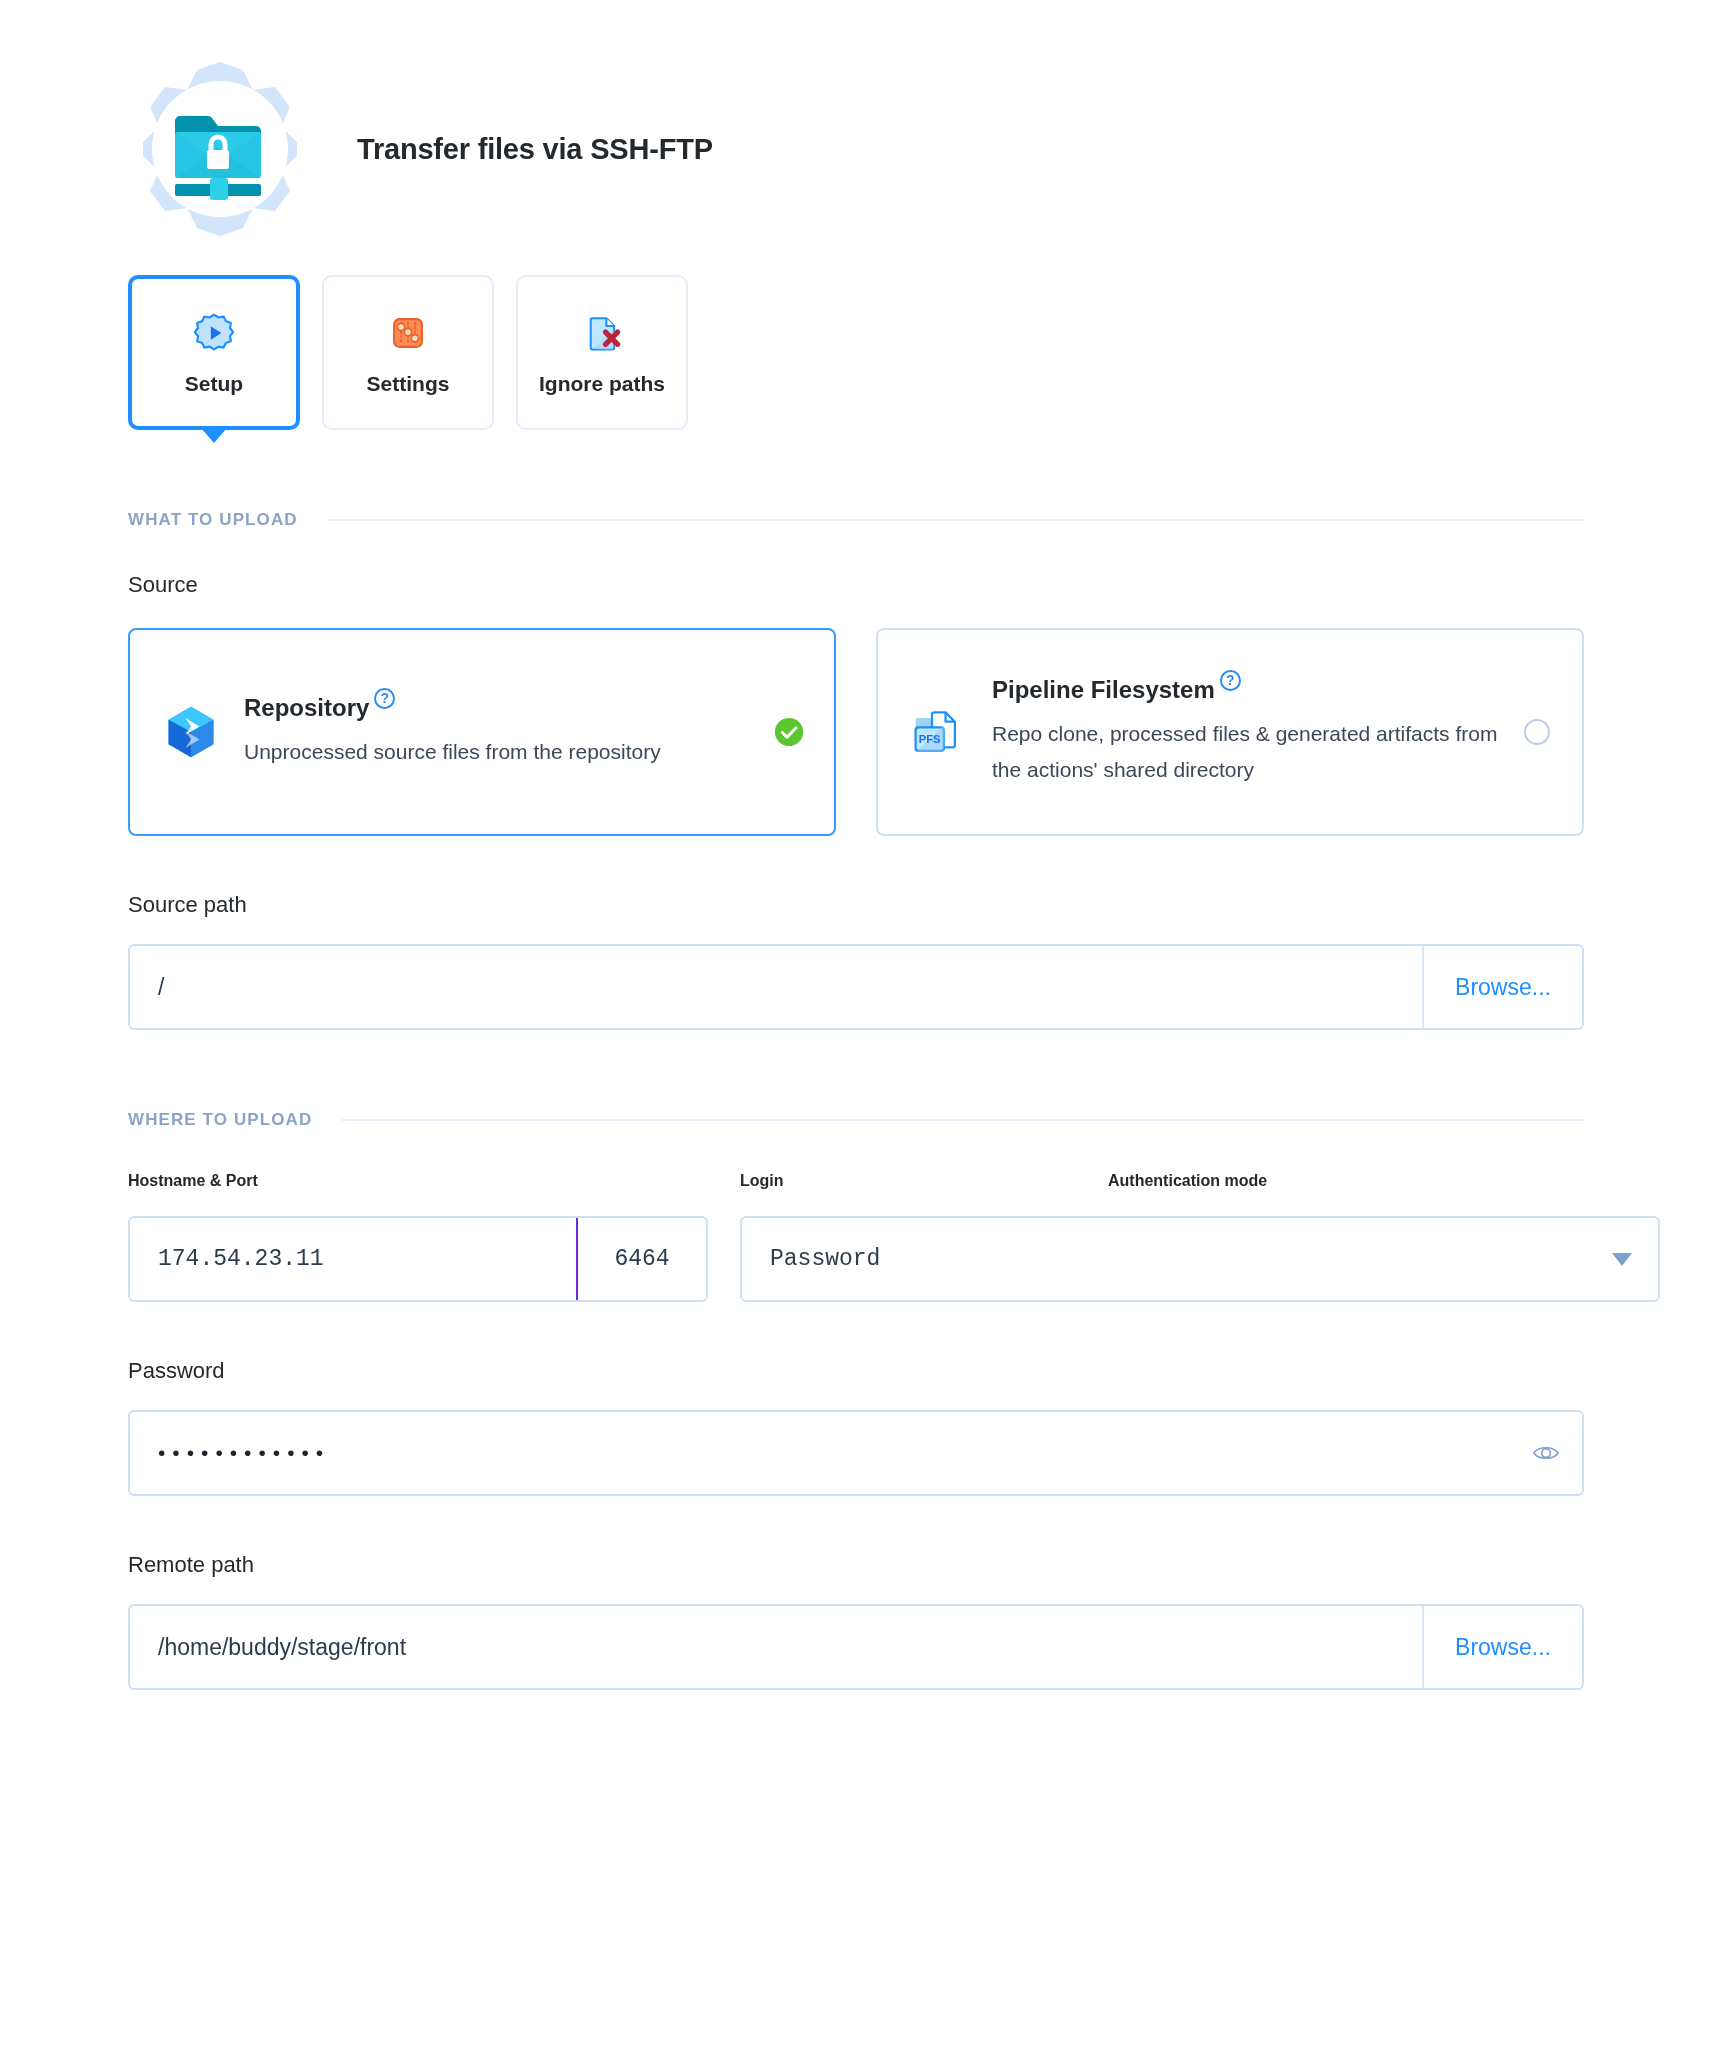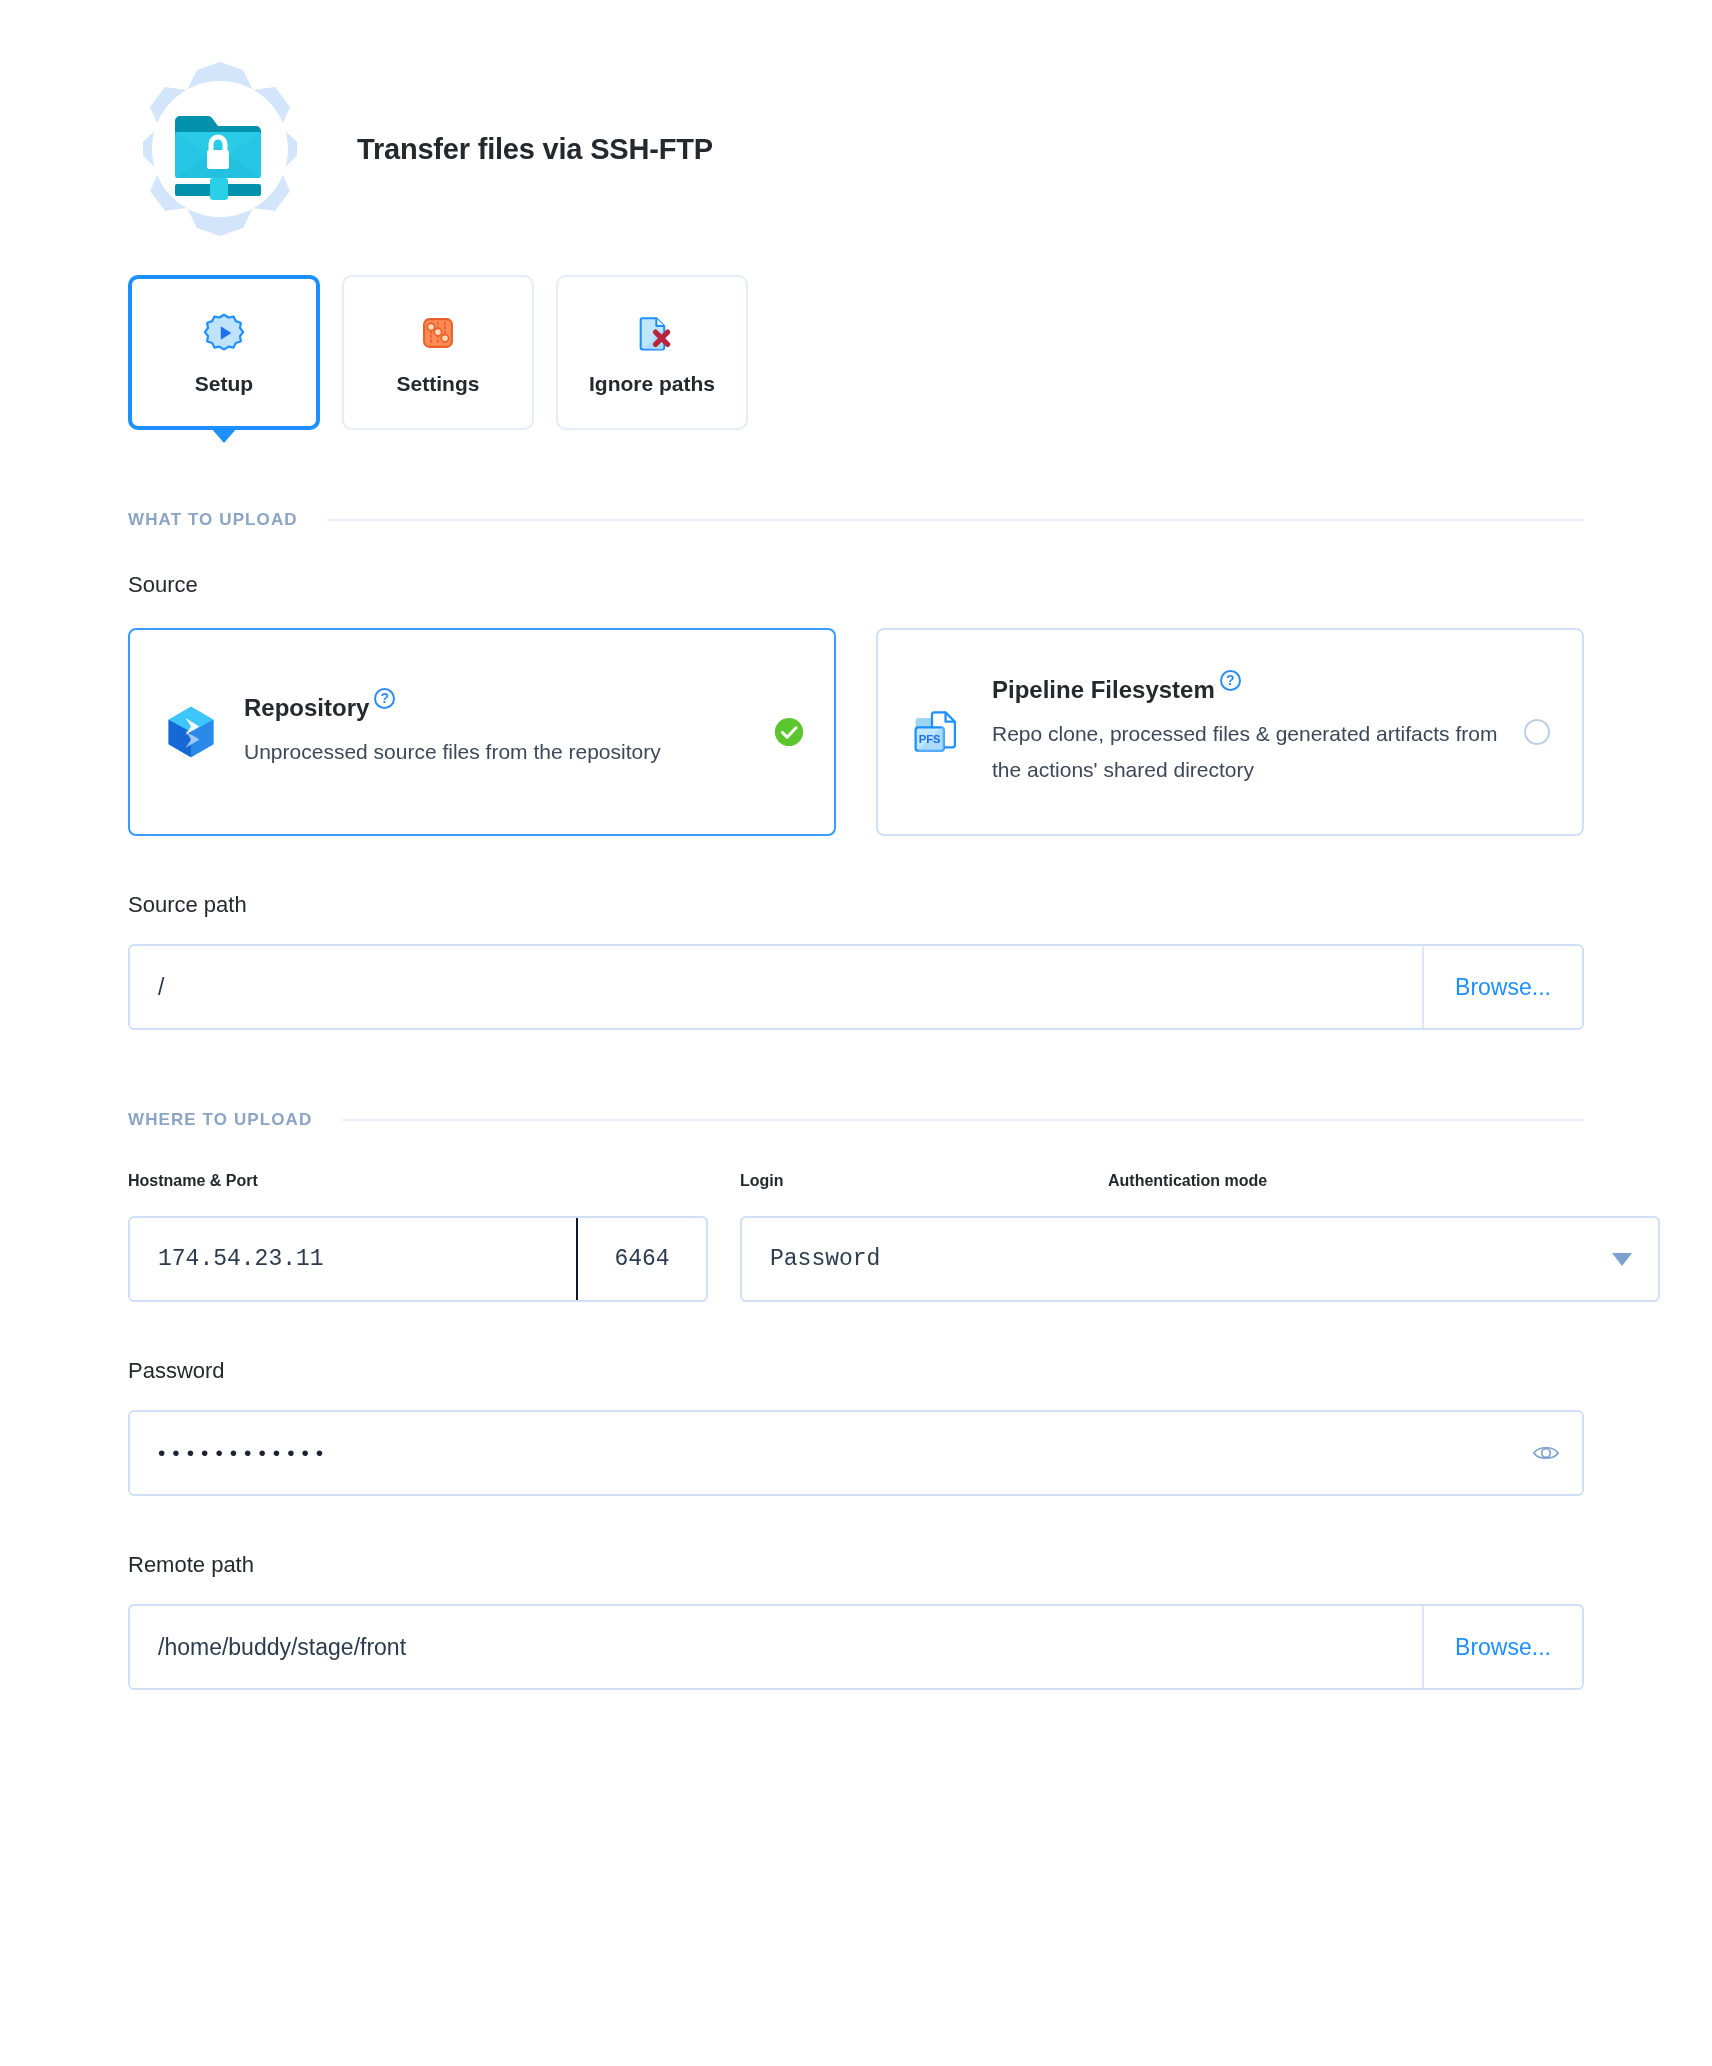--- a/index.html
+++ b/index.html
@@ -44,21 +44,21 @@
   }
 
   
   .tabs {
     display: flex;
     gap: 22px;
     padding-left: 128px;
     margin-top: 45px;
   }
   .tab {
-    width: 192px;
+    width: 172px;
     height: 155px;
     border-radius: 10px;
     background: #fff;
     border: 2px solid #e4ecf7;
     display: flex;
     flex-direction: column;
     align-items: center;
     justify-content: center;
     cursor: pointer;
     position: relative;
@@ -244,21 +244,21 @@
   .host-box { display:flex; }
   .host-box .hb-host {
     flex: 1;
     display:flex; align-items:center;
     padding-left: 28px;
     font-size: 23px;
     color: #2c3b4d;
   }
   .host-box .hb-port {
     width: 130px;
-    border-left: 2px solid #0f172a;
+    border-left: 2px solid #6d28d9;
     display:flex; align-items:center; justify-content:center;
     font-size: 23px;
     color: #2c3b4d;
   }
 
   .select-box {
     border: 2px solid #cfe0f5;
     border-radius: 6px;
     height: 86px;
     display: flex;

